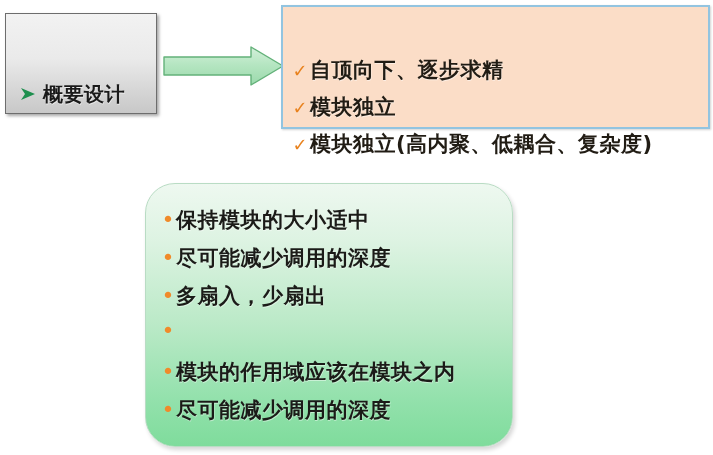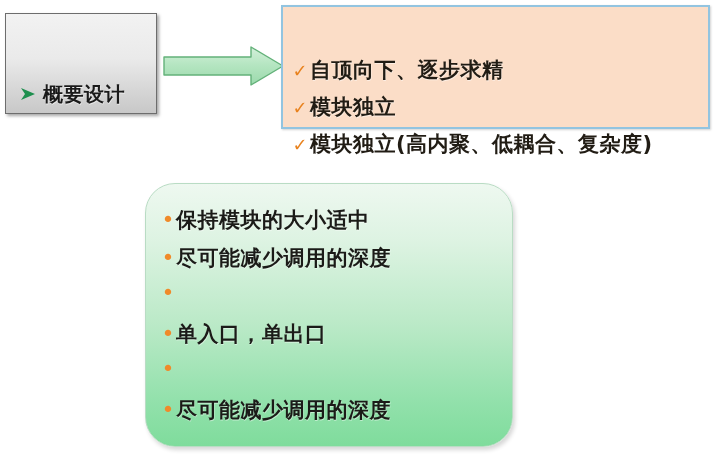--- a/index.html
+++ b/index.html
@@ -186,29 +186,30 @@
     <span class="guideline-label">保持模块的大小适中</span>
   </div>
 
   <div class="guideline-row">
     <span class="dot-icon">•</span>
     <span class="guideline-label">尽可能减少调用的深度</span>
   </div>
 
   <div class="guideline-row">
     <span class="dot-icon">•</span>
-  </div>
-
-  <div class="guideline-row">
-    <span class="dot-icon">•</span>
-    <span class="guideline-label">单入口，单出口</span>
-  </div>
-
-  <div class="guideline-row">
-    <span class="dot-icon">•</span>
+    <span class="guideline-label">多扇入，少扇出</span>
+  </div>
+
+  <div class="guideline-row">
+    <span class="dot-icon">•</span>
+  </div>
+
+  <div class="guideline-row">
+    <span class="dot-icon">•</span>
+    <span class="guideline-label">模块的作用域应该在模块之内</span>
   </div>
 
   <div class="guideline-row">
     <span class="dot-icon">•</span>
     <span class="guideline-label">尽可能减少调用的深度</span>
   </div>
 
 </div>
 
 </body></html>

